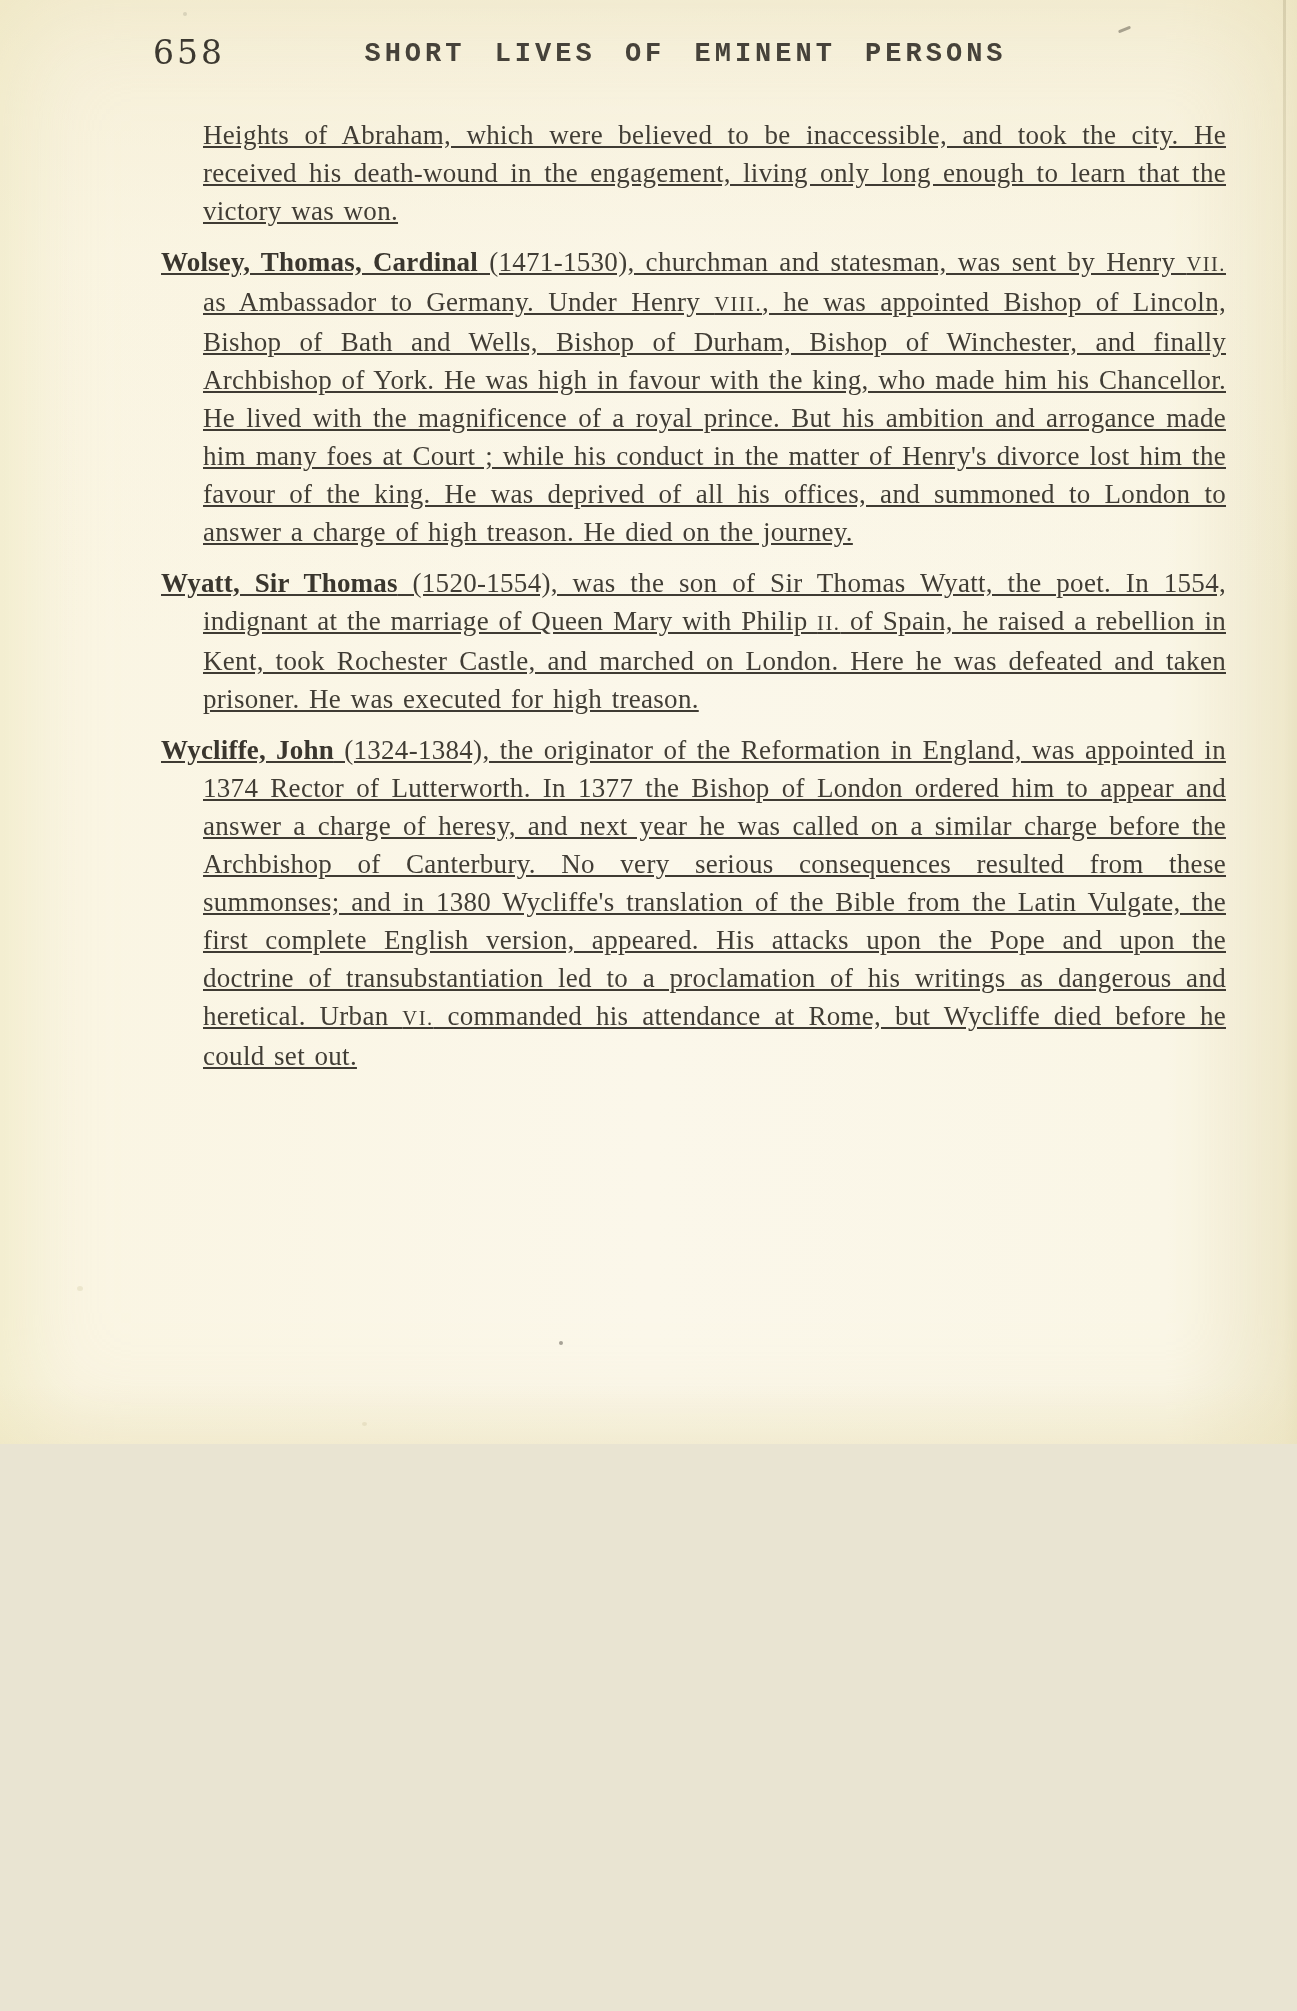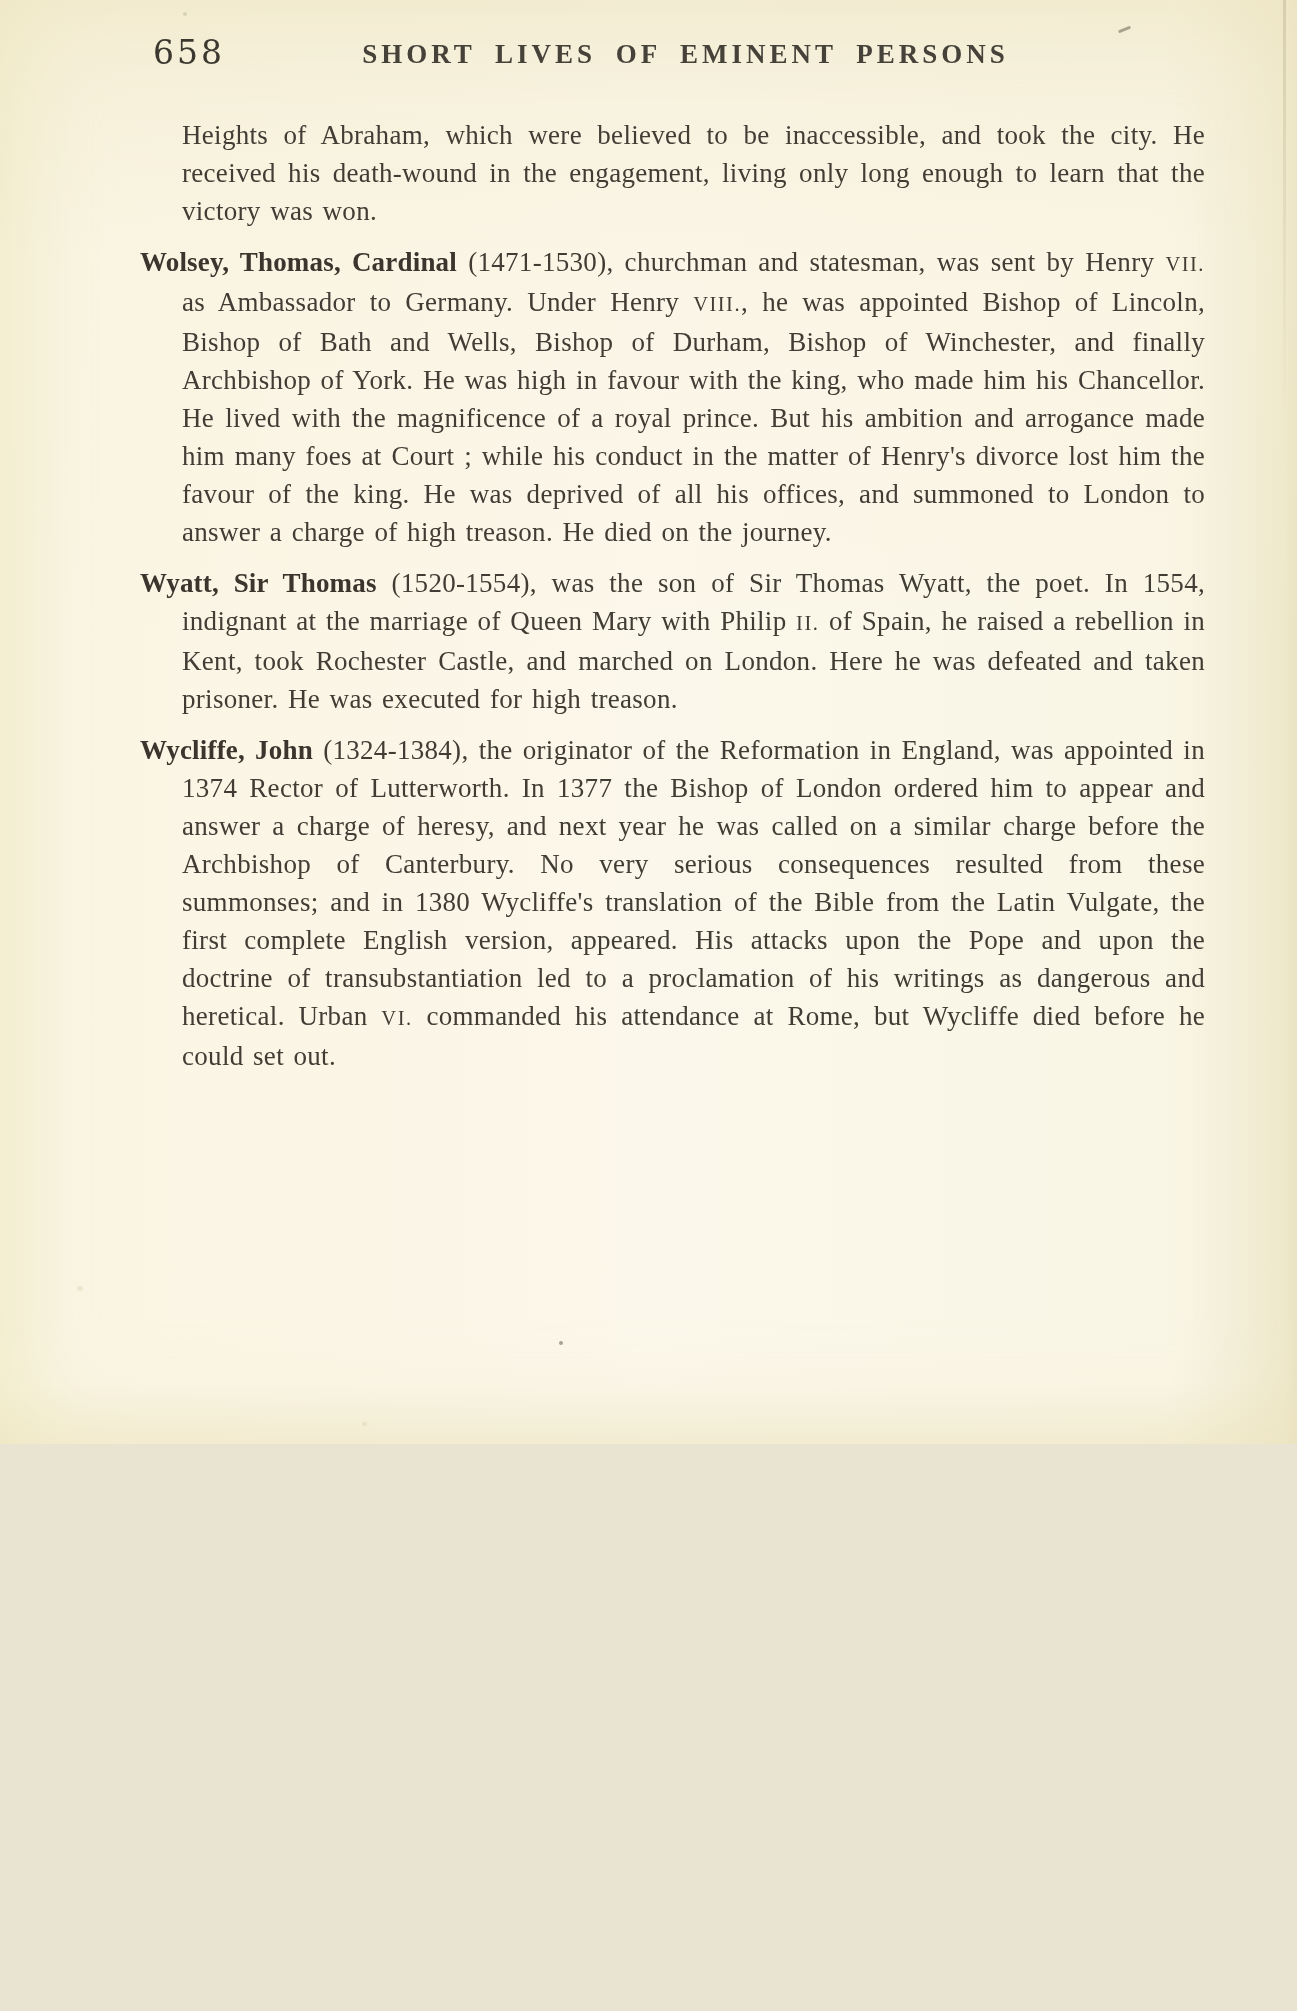--- a/index.html
+++ b/index.html
@@ -38,35 +38,36 @@
     font-size: 33px;
     letter-spacing: 3px;
     color: #3c3830;
   }
   .running-title {
     position: absolute;
     left: 0;
     right: 0;
     top: 39px;
     text-align: center;
-    font-family: Liberation Serif, serif;
+    font-family: Liberation Mono, monospace;
     font-weight: 700;
     font-size: 27px;
     letter-spacing: 4px;
     word-spacing: 9px;
     color: #46423a;
     white-space: nowrap;
   }
 
   
   .body-text {
     position: absolute;
-    left: 140px;
+    left: 161px;
     top: 116px;
     width: 1065px;
+    text-decoration: underline;
   }
   .para {
     font-size: 27px;
     line-height: 38px;
     letter-spacing: 0.3px;
     word-spacing: 2.5px;
     text-align: justify;
     color: #413d35;
   }
   .para + .para { margin-top: 13px; }

